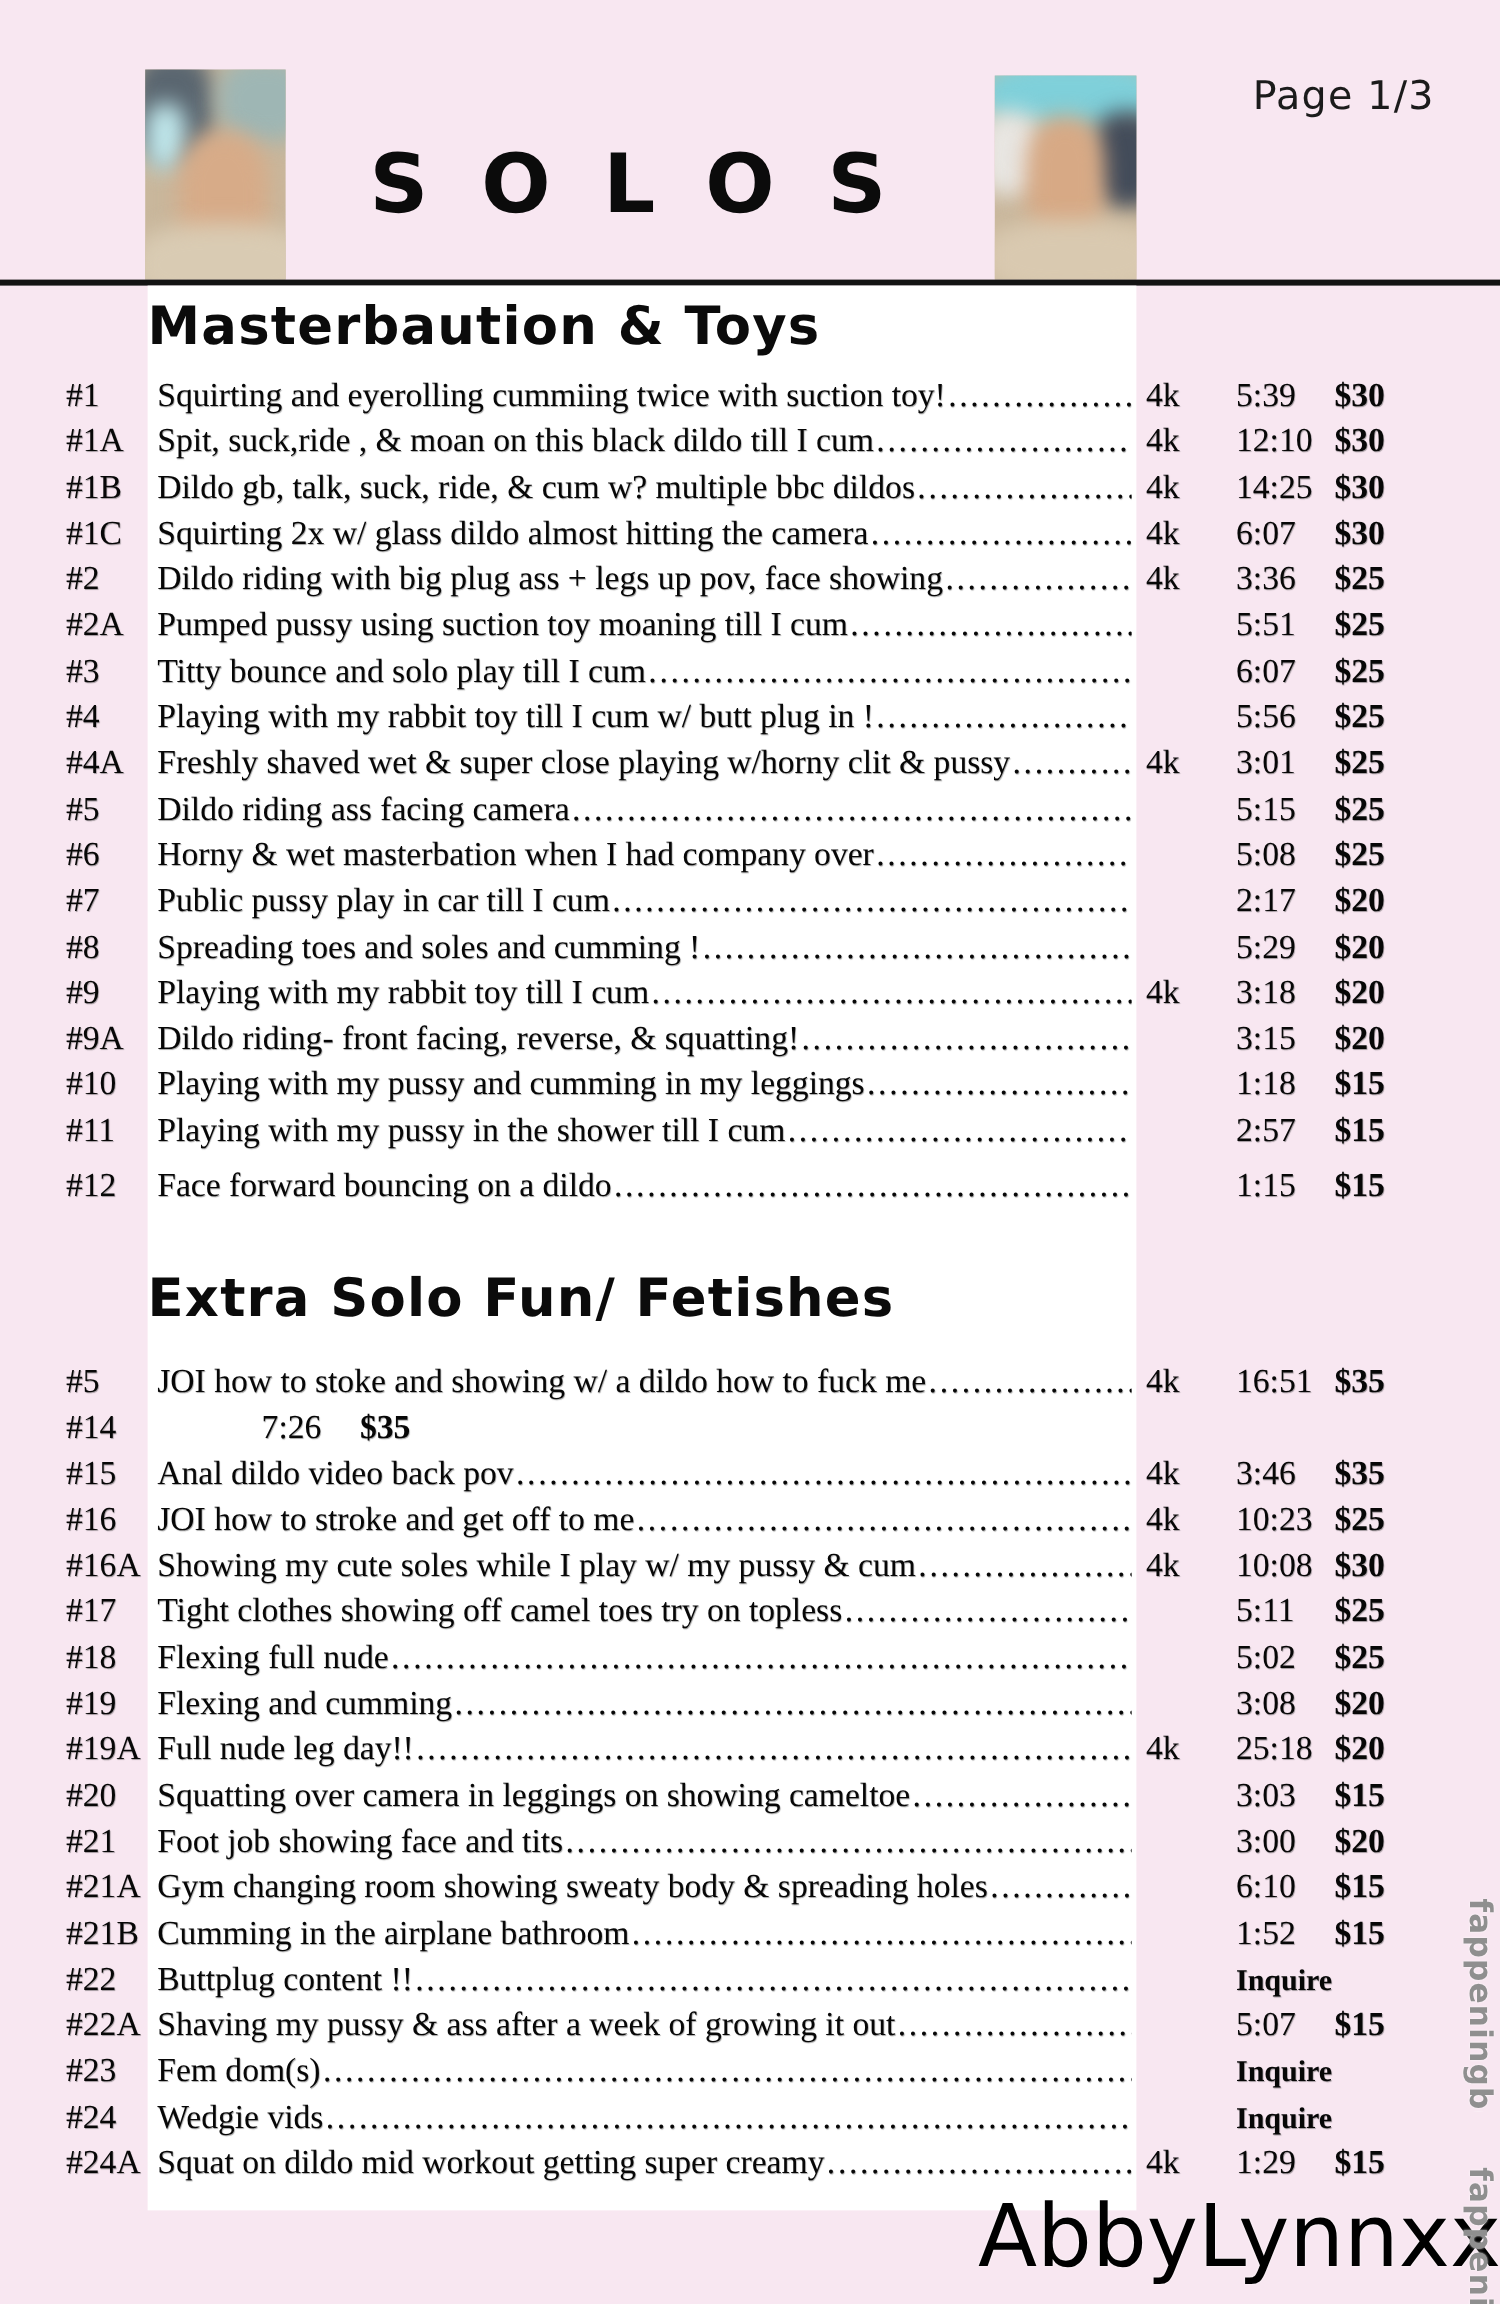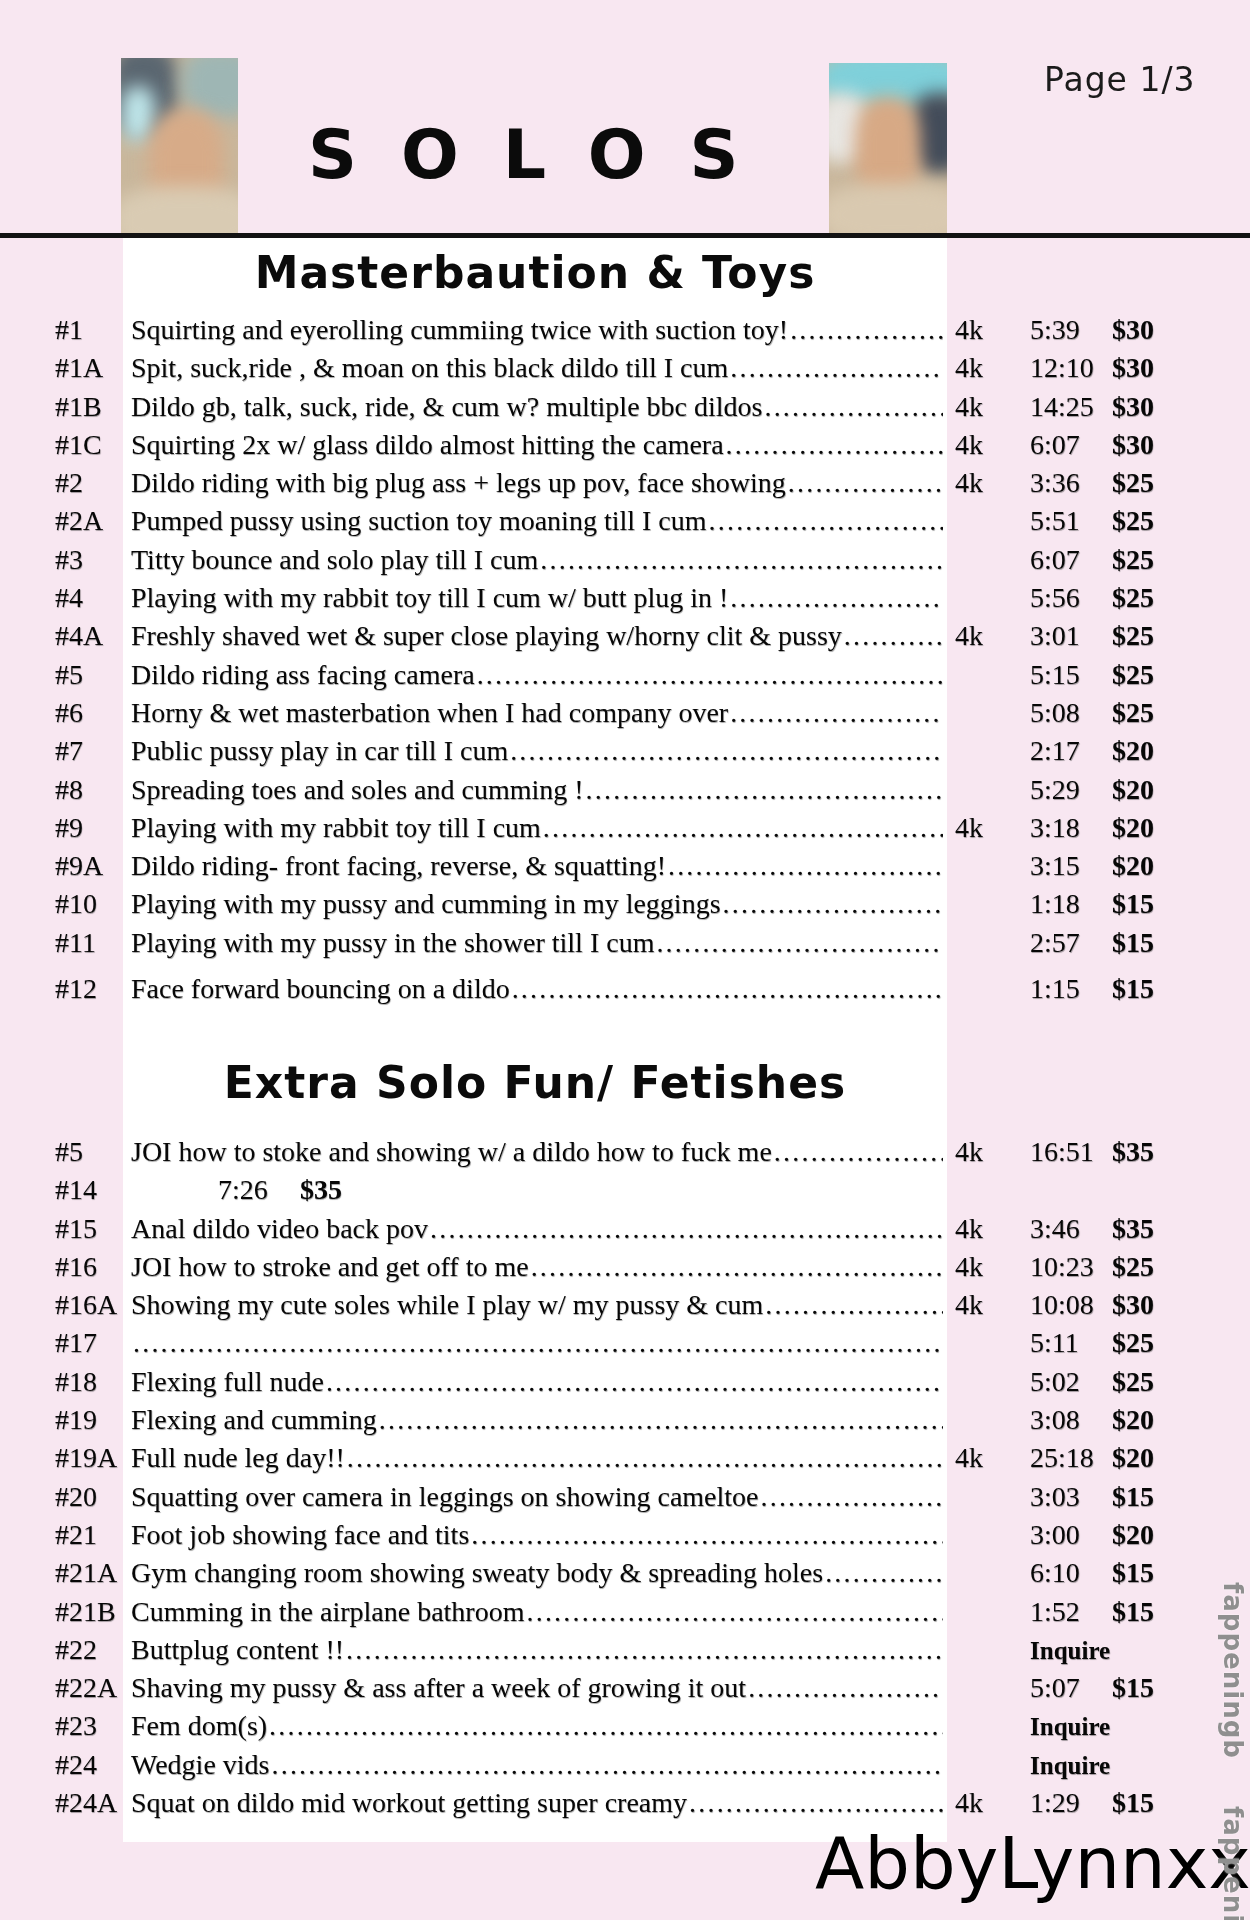--- a/index.html
+++ b/index.html
@@ -23,21 +23,20 @@
   }
   .photo{position:absolute; overflow:hidden; background:#c9b79c;}
   .photo-left{left:121px; top:58px; width:117px; height:175px;}
   .photo-right{left:829px; top:63px; width:118px; height:170px;}
   .blob{position:absolute; filter:blur(9px); border-radius:40%;}
   .rule{position:absolute; left:0; top:233px; width:1250px; height:5px; background:#131313;}
   
   .white-col{position:absolute; left:123px; top:238px; width:824px; height:1604px; background:#ffffff;}
   .section-title{
     position:absolute; left:123px; width:824px; margin:0;
-    text-align:center;
     font-family:"DejaVu Sans", sans-serif;
     font-size:44px; font-weight:bold; letter-spacing:1px; color:#0b0b0b;
     white-space:nowrap;
   }
   .sec1-title{top:247px;}
   .sec2-title{top:1057px;}
   
   .rows{position:absolute; left:55px; width:1105px;}
   .rows-1{top:311px;}
   .rows-2{top:1133px;}
@@ -265,21 +264,21 @@
       </div>
       <div class="row">
         <span class="num">#16A</span>
         <span class="desc"><span class="desc-text">Showing my cute soles while I play w/ my pussy &amp; cum</span><span class="leader"></span></span>
         <span class="tag">4k</span>
         <span class="time">10:08</span>
         <span class="price">$30</span>
       </div>
       <div class="row">
         <span class="num">#17</span>
-        <span class="desc"><span class="leader"></span></span>
+        <span class="desc"><span class="desc-text">Tight clothes showing off camel toes try on topless</span><span class="leader"></span></span>
         <span class="tag"></span>
         <span class="time">5:11</span>
         <span class="price">$25</span>
       </div>
       <div class="row">
         <span class="num">#18</span>
         <span class="desc"><span class="desc-text">Flexing full nude</span><span class="leader"></span></span>
         <span class="tag"></span>
         <span class="time">5:02</span>
         <span class="price">$25</span>

